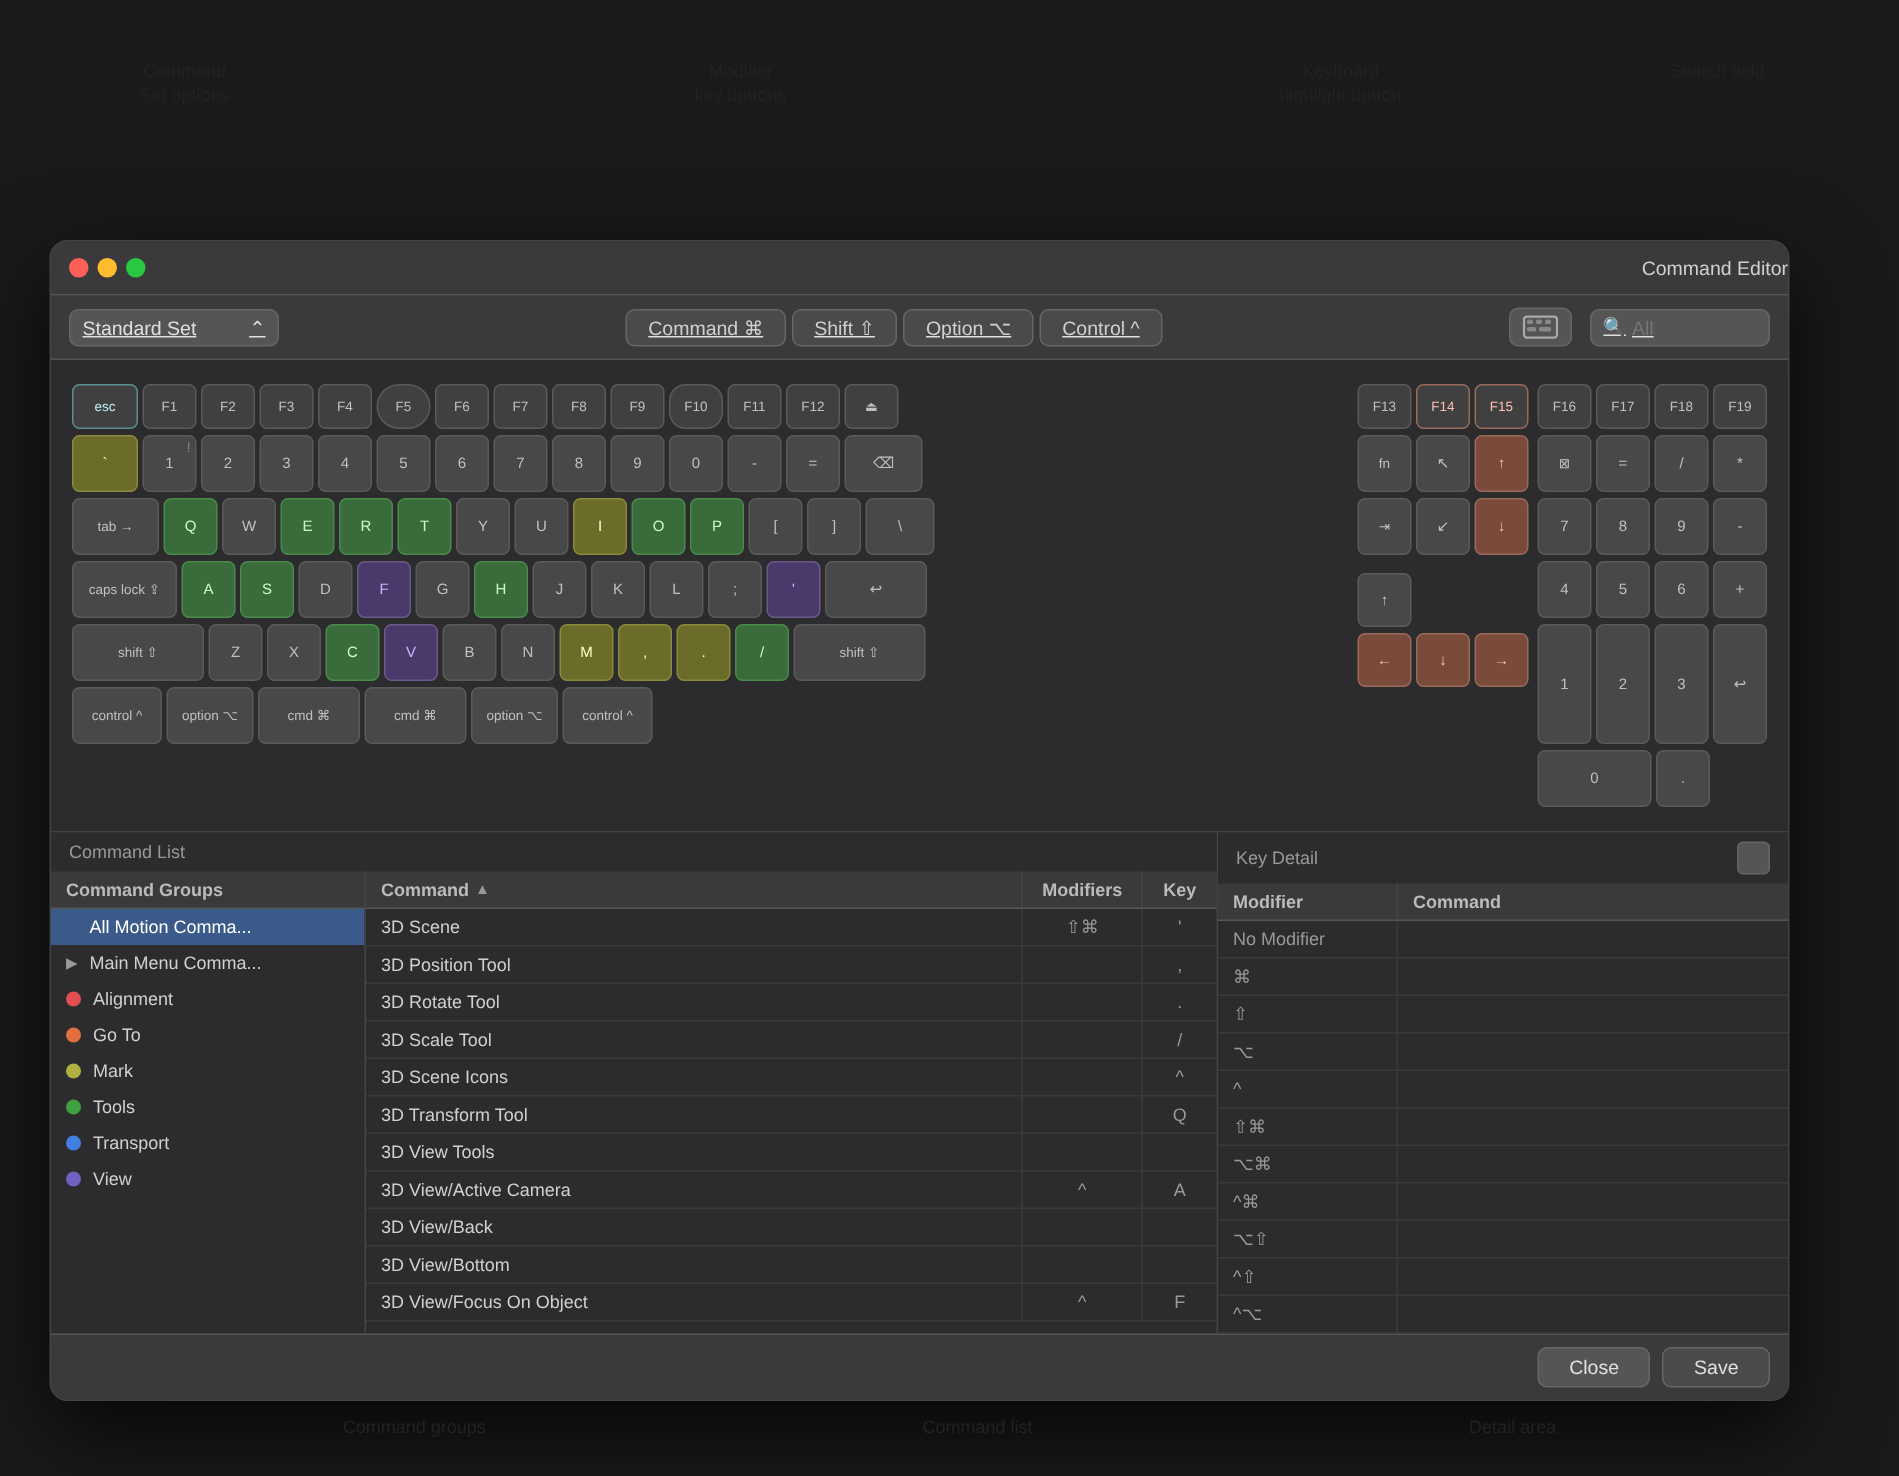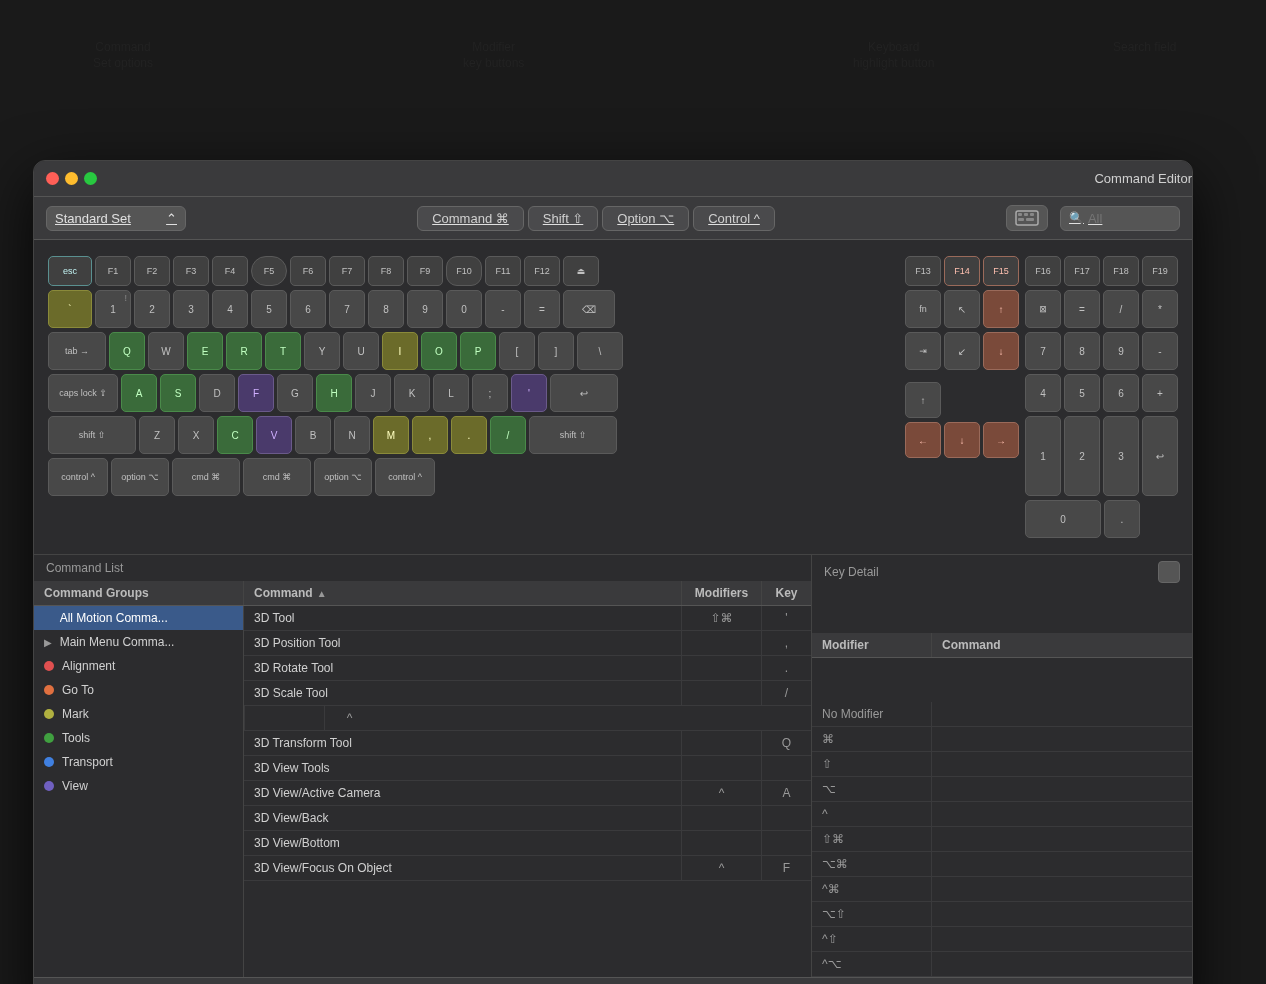--- a/index.html
+++ b/index.html
@@ -302,21 +302,20 @@
       border-left: 1px solid #3a3a3c;
       color: #999;
     }
 
     
     .key-detail-panel {
       width: 380px;
       min-width: 380px;
       display: flex;
       flex-direction: column;
-      gap: 44px;
     }
     .key-detail-header {
       padding: 6px 12px;
       font-size: 12px;
       color: #999;
       background: #2c2c2e;
       display: flex;
       align-items: center;
       justify-content: space-between;
     }
@@ -662,40 +661,41 @@
               <div class="group-dot" style="background:#4080e0;"></div>
               <span>Transport</span>
             </div>
             <div class="group-item">
               <div class="group-dot" style="background:#7060c0;"></div>
               <span>View</span>
             </div>
           </div>
           <div class="commands-column">
             <div class="command-row">
-              <div class="command-name">3D Tool</div>
+              <div class="command-name">3D Scene</div>
               <div class="command-modifiers">⇧⌘</div>
               <div class="command-key">'</div>
             </div>
             <div class="command-row">
               <div class="command-name">3D Position Tool</div>
               <div class="command-modifiers"></div>
               <div class="command-key">,</div>
             </div>
             <div class="command-row">
               <div class="command-name">3D Rotate Tool</div>
               <div class="command-modifiers"></div>
               <div class="command-key">.</div>
             </div>
             <div class="command-row">
               <div class="command-name">3D Scale Tool</div>
               <div class="command-modifiers"></div>
               <div class="command-key">/</div>
             </div>
             <div class="command-row">
+              <div class="command-name">3D Scene Icons</div>
               <div class="command-modifiers"></div>
               <div class="command-key">^</div>
             </div>
             <div class="command-row">
               <div class="command-name">3D Transform Tool</div>
               <div class="command-modifiers"></div>
               <div class="command-key">Q</div>
             </div>
             <div class="command-row">
               <div class="command-name">3D View Tools</div>

